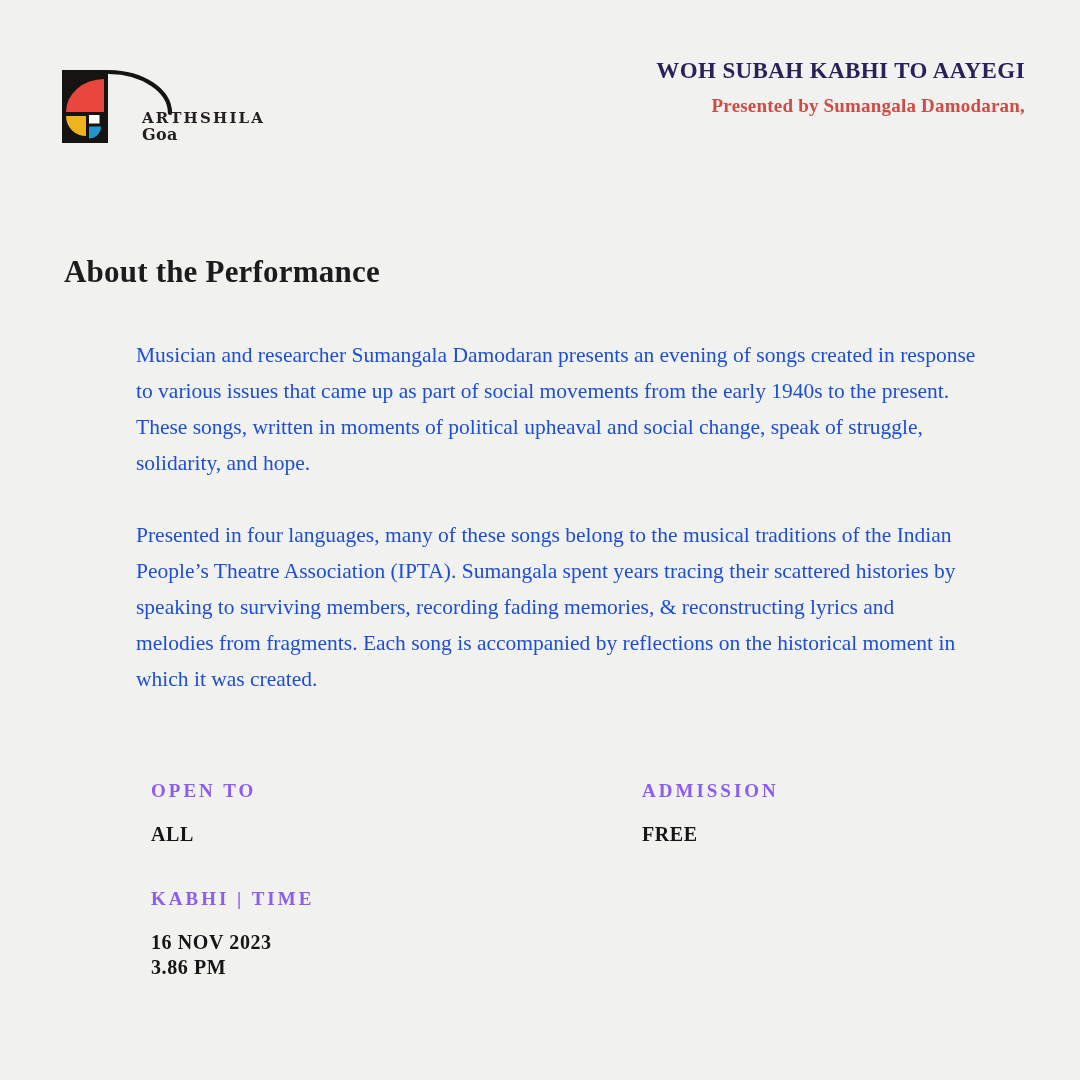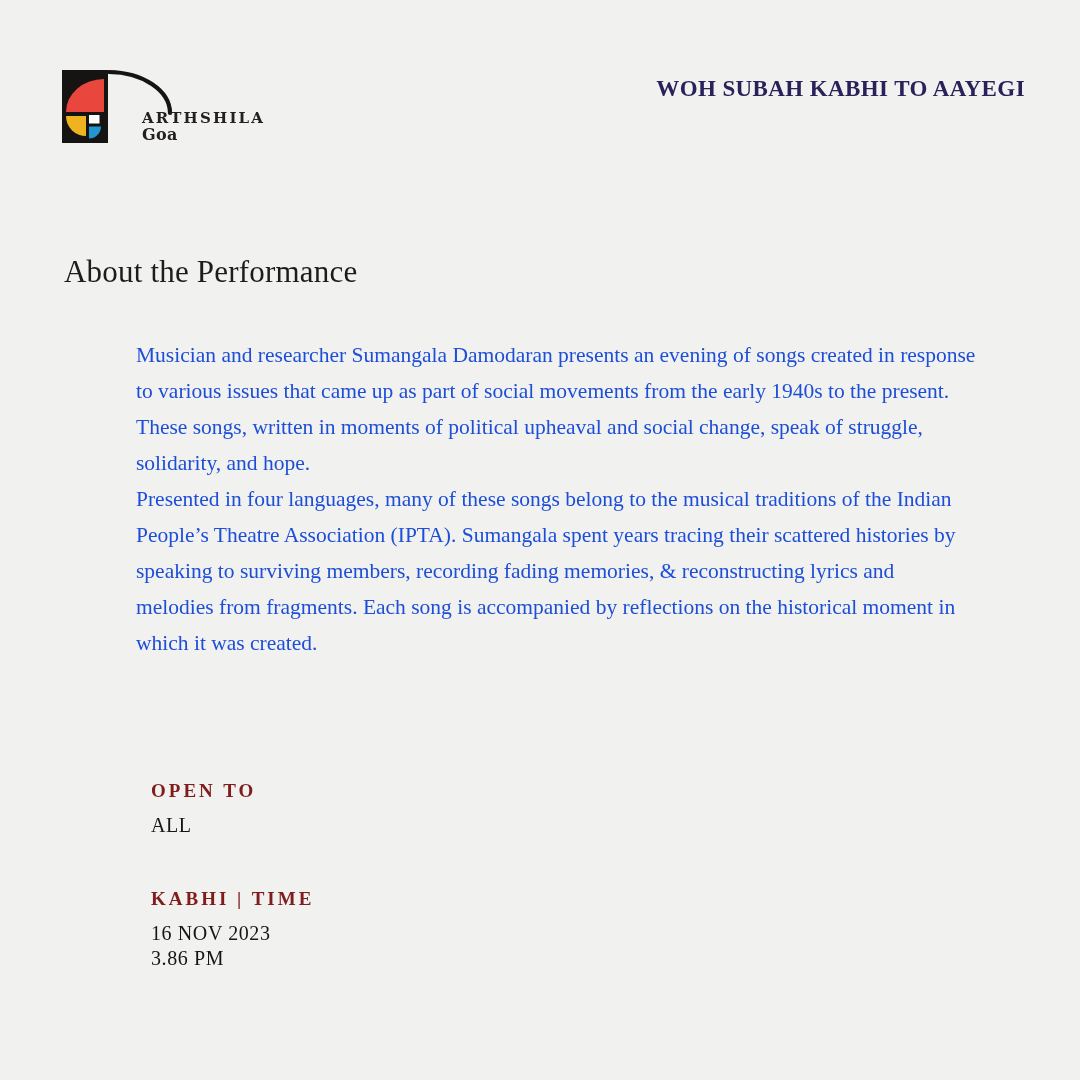--- a/index.html
+++ b/index.html
@@ -40,21 +40,21 @@
   }
   .brand-location {
     font-size: 16px;
     font-weight: 700;
     letter-spacing: 0.3px;
     line-height: 16px;
   }
 
   .event-header {
     position: absolute;
-    top: 76px;
+    top: 58px;
     right: 55px;
     width: 640px;
     text-align: right;
   }
   .event-title {
     font-size: 23px;
     font-weight: 700;
     color: #29225a;
     letter-spacing: 0.4px;
     line-height: 26px;
@@ -67,50 +67,50 @@
     line-height: 25px;
     letter-spacing: 0.2px;
   }
 
   
   .section-heading {
     position: absolute;
     left: 64px;
     top: 254px;
     font-size: 31px;
-    font-weight: 400;
+    font-weight: 700;
     color: #1c1c1c;
     letter-spacing: 0.2px;
   }
   .paragraphs {
     position: absolute;
     left: 136px;
     top: 337px;
     width: 840px;
     font-size: 21.5px;
     line-height: 36px;
     color: #1d4ed8;
   }
-  .paragraphs p + p { }
+  .paragraphs p + p { margin-top: 36px; }
 
   
   .detail {
     position: absolute;
   }
   .detail-label {
     font-size: 19px;
     font-weight: 700;
-    color: #7f1d1d;
+    color: #8b5cf6;
     letter-spacing: 3px;
     line-height: 22px;
   }
   .detail-value {
-    margin-top: 11px;
+    margin-top: 20px;
     font-size: 20px;
-    font-weight: 400;
+    font-weight: 700;
     color: #161616;
     letter-spacing: 0.6px;
     line-height: 25px;
   }
   .detail-open-to   { left: 151px; top: 780px; }
   .detail-admission { left: 642px; top: 780px; }
   .detail-datetime  { left: 151px; top: 888px; }
 </style>
 </head>
 <body>
@@ -133,35 +133,40 @@
   </svg>
 
   <div class="brand-text">
     <div class="brand-name">ARTHSHILA</div>
     <div class="brand-location">Goa</div>
   </div>
 
   <div class="event-header">
     <div class="event-title">WOH SUBAH KABHI TO AAYEGI</div>
     <div class="event-presenters">
+      <div>Presented by Sumangala Damodaran,</div>
     </div>
   </div>
 
   <h1 class="section-heading">About the Performance</h1>
 
   <div class="paragraphs">
     <p>Musician and researcher Sumangala Damodaran presents an evening of songs created in response to various issues that came up as part of social movements from the early 1940s to the present. These songs, written in moments of political upheaval and social change, speak of struggle, solidarity, and hope.</p>
     <p>Presented in four languages, many of these songs belong to the musical traditions of the Indian People’s Theatre Association (IPTA). Sumangala spent years tracing their scattered histories by speaking to surviving members, recording fading memories, &amp; reconstructing lyrics and melodies from fragments. Each song is accompanied by reflections on the historical moment in which it was created.</p>
   </div>
 
   <div class="detail detail-open-to">
     <div class="detail-label">OPEN TO</div>
     <div class="detail-value">ALL</div>
   </div>
 
+  <div class="detail detail-admission">
+    <div class="detail-label">ADMISSION</div>
+    <div class="detail-value">FREE</div>
+  </div>
 
   <div class="detail detail-datetime">
     <div class="detail-label">KABHI | TIME</div>
     <div class="detail-value">
       <div>16 NOV 2023</div>
       <div>3.86 PM</div>
     </div>
   </div>
 
 </div>

